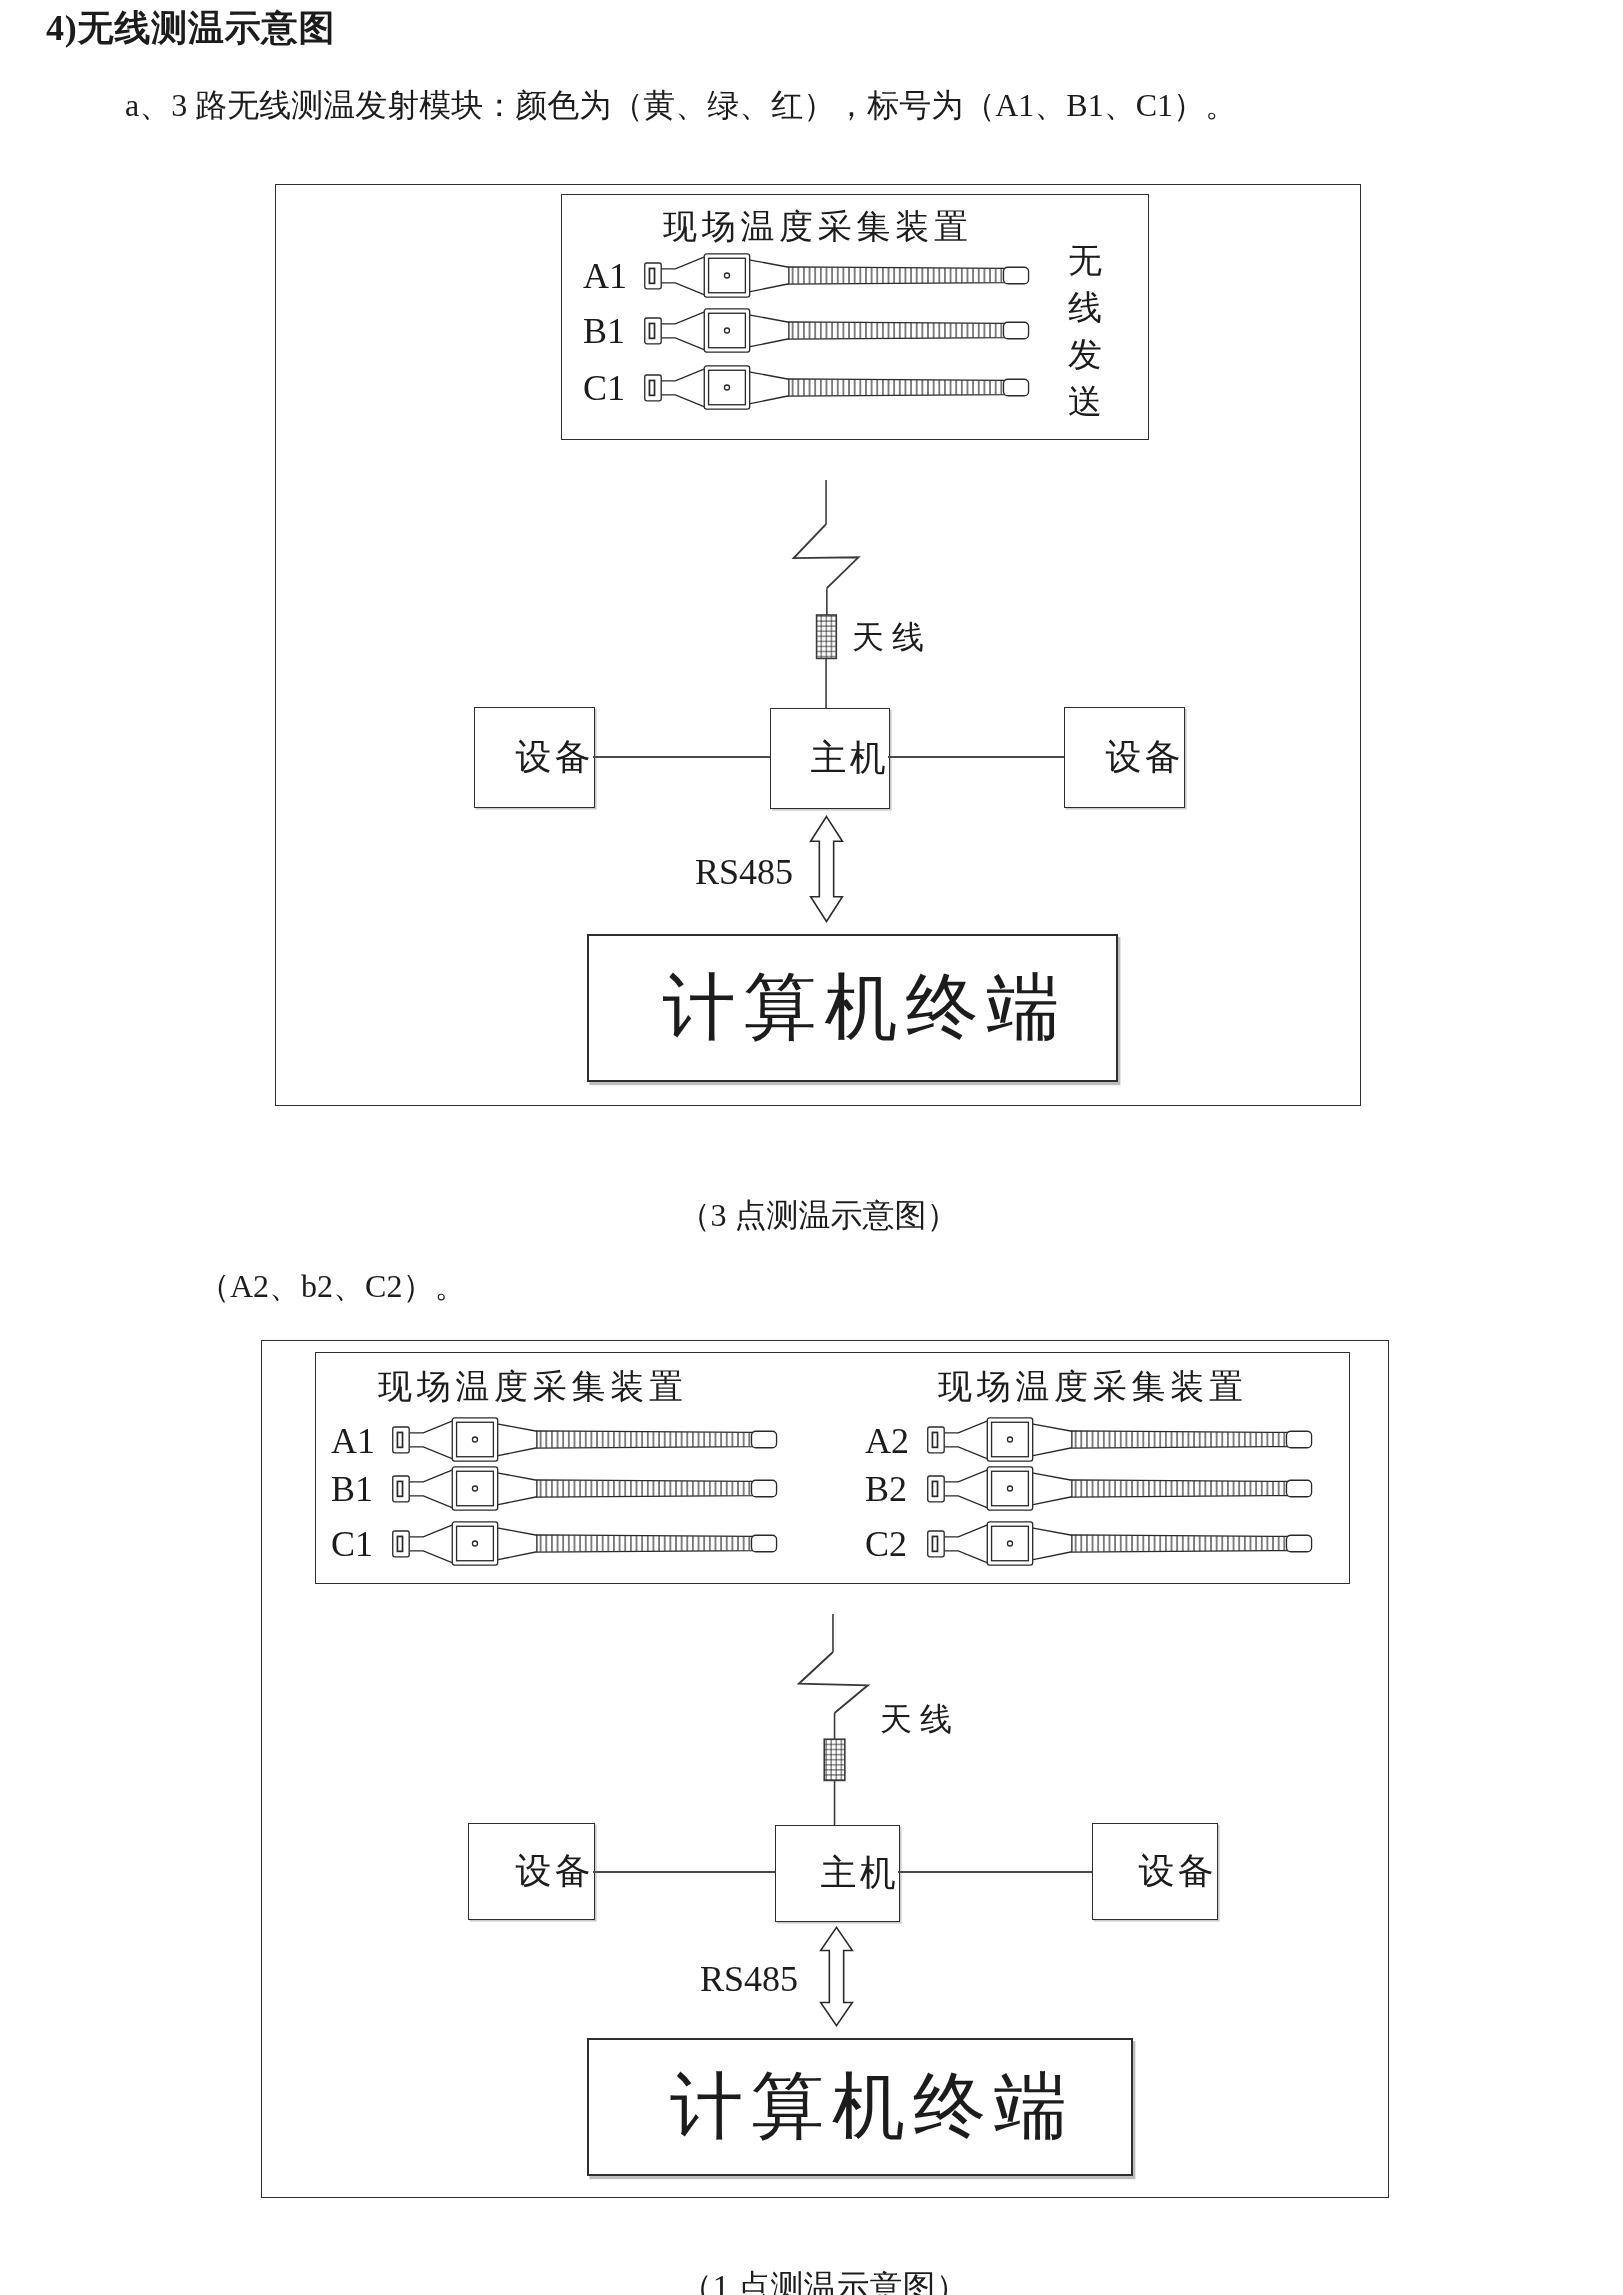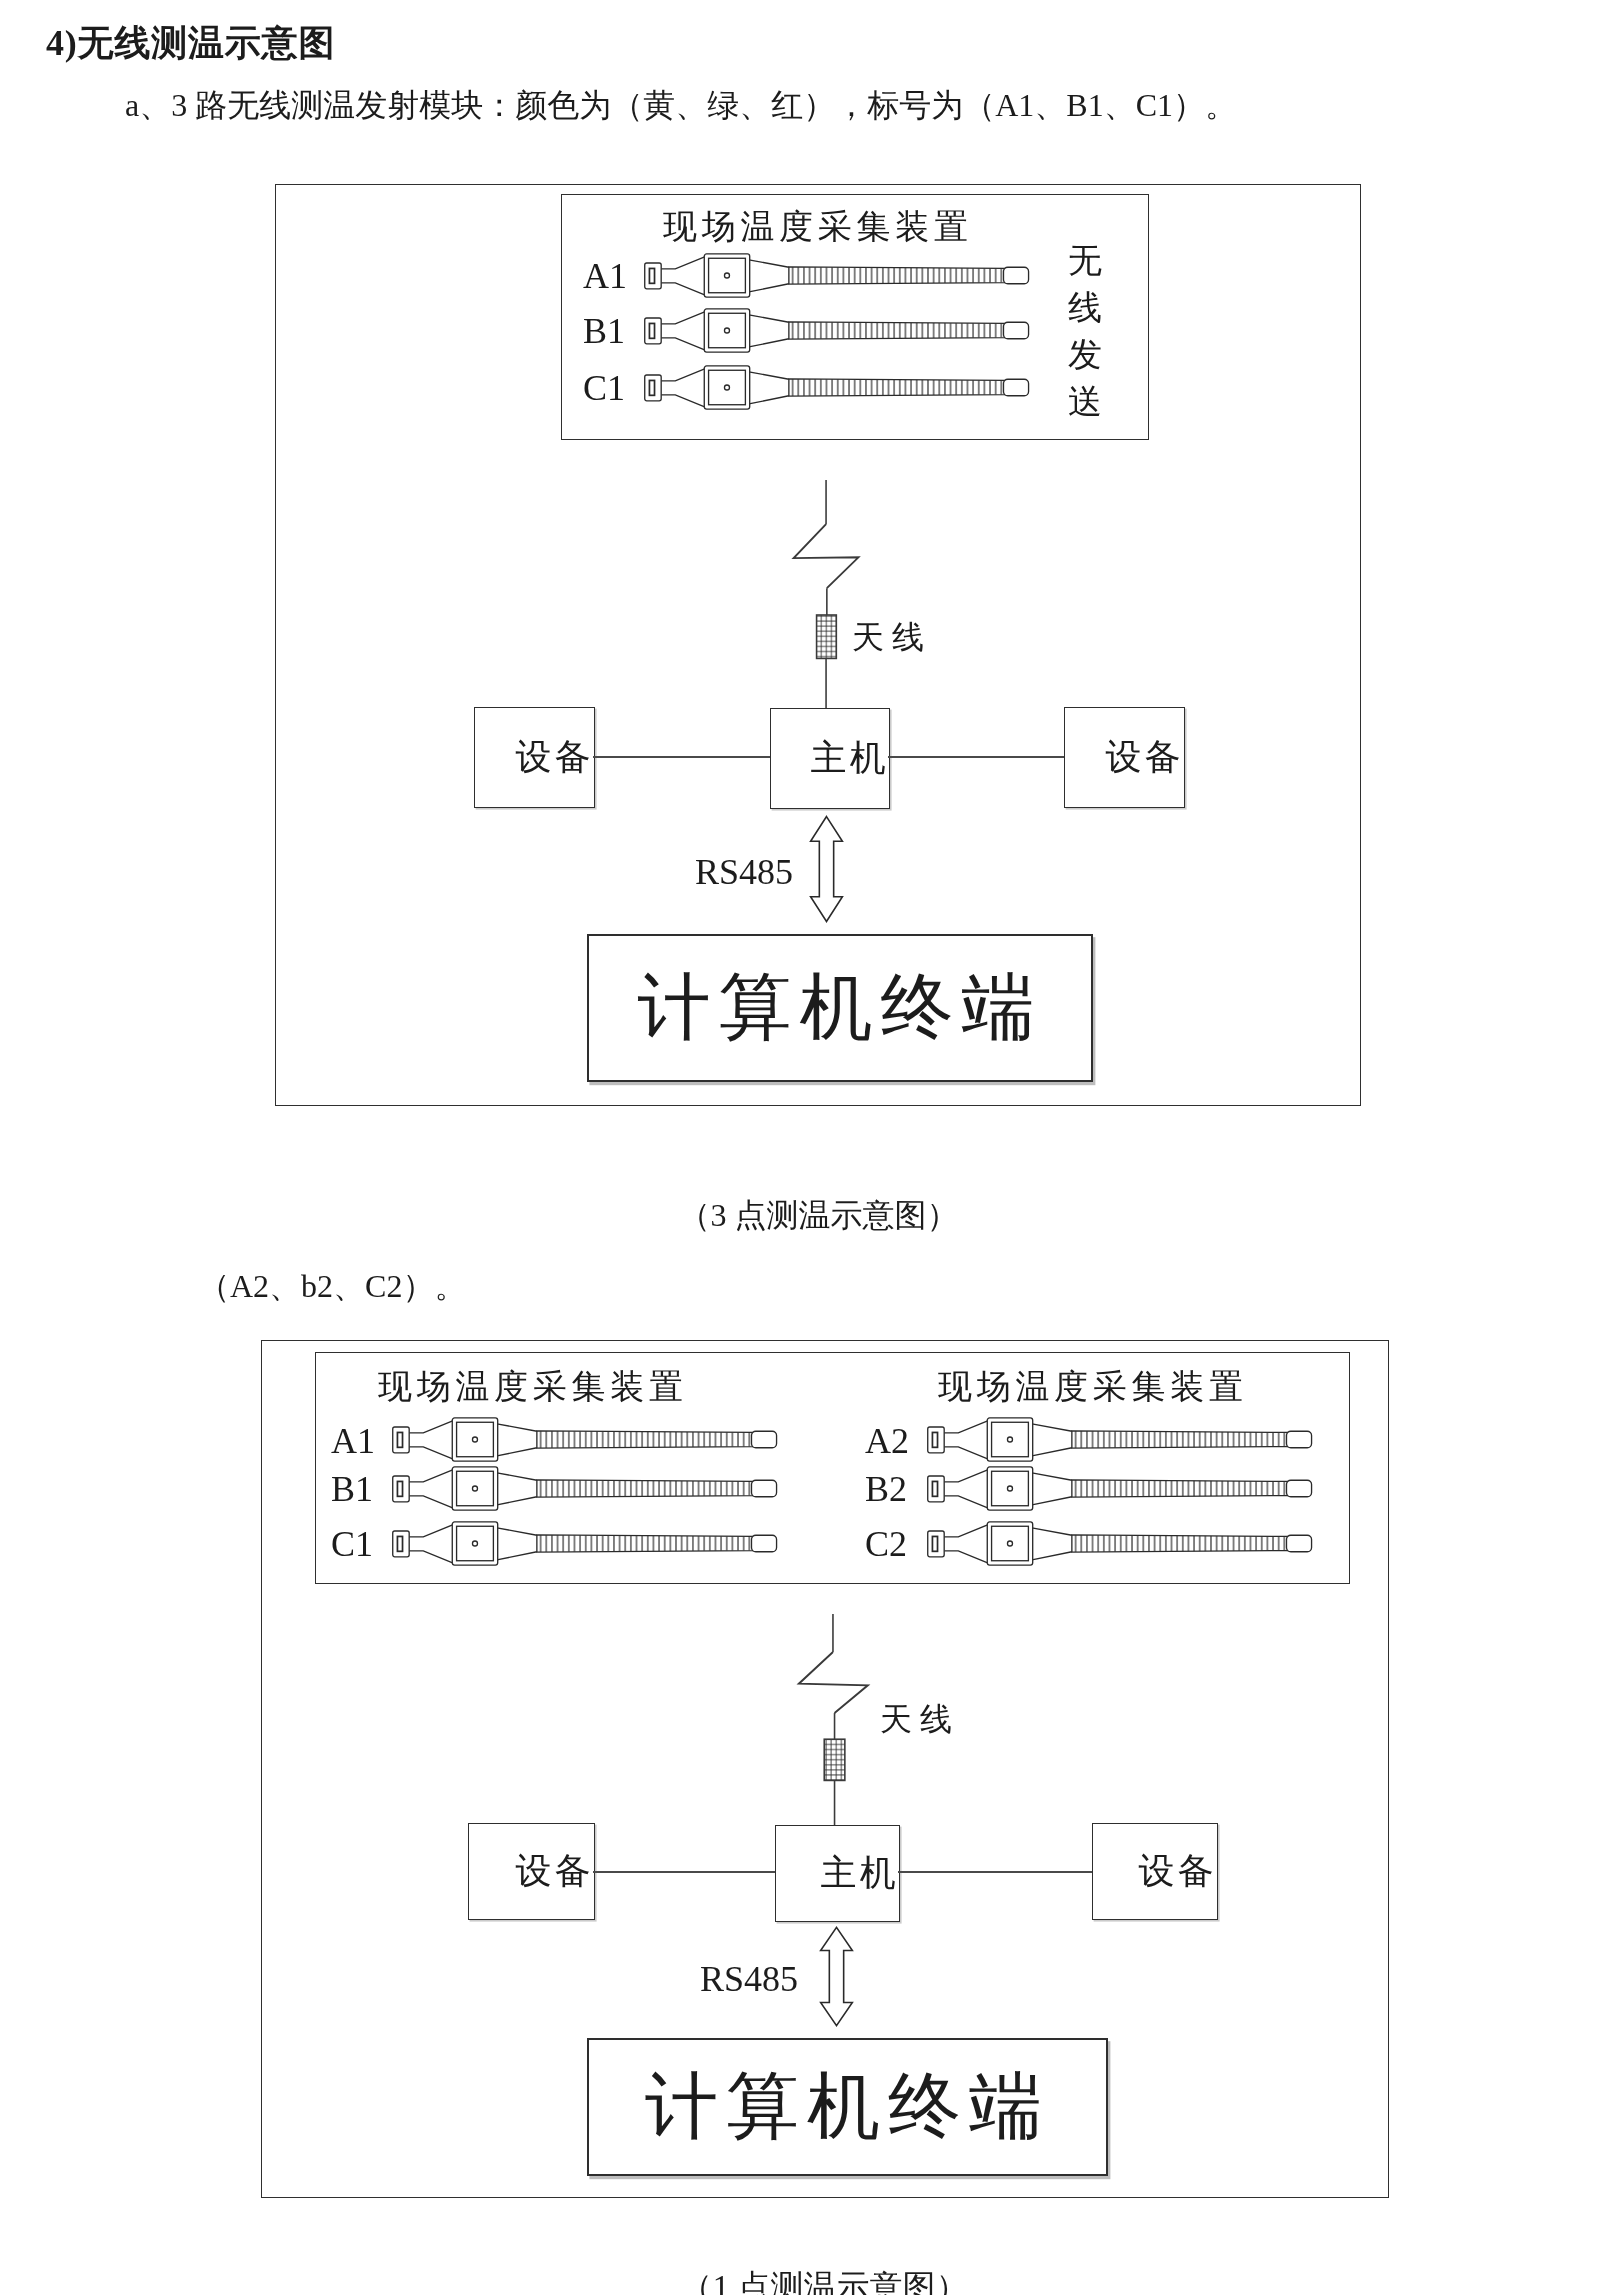--- a/index.html
+++ b/index.html
@@ -16,21 +16,21 @@
   .inner-box{border:1.6px solid #2f2f2f;background:#fff;}
   .collector-title{font-size:34px;letter-spacing:4.7px;text-align:right;}
   .sensor-label{font-size:36px;}
   .vtext{display:flex;flex-direction:column;align-items:center;font-size:34px;line-height:47px;}
   .dev-box{
     border:1.6px solid #2e2e2e;background:#fff;display:flex;align-items:center;justify-content:flex-end;
     font-size:36px;letter-spacing:3.2px;box-shadow:1.6px 1.6px 0 rgba(160,160,160,.55);
   }
   .terminal-box{
     border:2.4px solid #2e2e2e;background:#fff;display:flex;align-items:center;justify-content:center;
-    font-size:73px;letter-spacing:8px;box-shadow:2.4px 3.2px 0 #bdbdbd;
+    font-size:73px;letter-spacing:8px;box-shadow:2.4px 3.2px 0 #bdbdbd;padding-left:25px;
   }
   .hline{height:1.6px;background:#4a4a4a;}
   .antenna-label{font-size:32px;letter-spacing:8px;}
   .bus-label{font-size:36px;}
   svg{display:block;}
 </style>
 </head>
 <body>
 
 <svg width="0" height="0" style="position:absolute" aria-hidden="true">
@@ -51,21 +51,21 @@
       <rect x="78" y="2.5" width="58" height="55" rx="3" fill="#fff"></rect>
       <rect x="83.5" y="8" width="47" height="44"></rect>
       <circle cx="107" cy="30" r="3.2" fill="#fff"></circle>
     </g>
     <path id="varrow-shape" d="M22 2 L42 34 L31 34 L31 106 L42 106 L22 138 L2 106 L13 106 L13 34 L2 34 Z" fill="#ffffff" stroke="#2a2a2a" stroke-width="2"></path>
   </defs>
 </svg>
 
 <div class="page">
 
-  <div class="abs heading nowrap" style="left:46px;top:19px">4)无线测温示意图</div>
+  <div class="abs heading nowrap" style="left:46px;top:4px">4)无线测温示意图</div>
   <div class="abs para nowrap" style="left:125px;top:85px">a、3 路无线测温发射模块：颜色为（黄、绿、红），标号为（A1、B1、C1）。</div>
 
   <div class="abs outer-box" style="left:275px;top:184px;width:1084px;height:920px"></div>
 
   <div class="abs inner-box" style="left:561px;top:194px;width:586px;height:244px"></div>
   <div class="abs collector-title nowrap" style="left:663px;top:204px">现场温度采集装置</div>
 
   <div class="abs sensor-label" style="left:583px;top:255px">A1</div>
   <svg class="abs" style="left:643px;top:252px" width="392" height="47" viewBox="0 0 500 60">
       <use href="#sensor-shape"></use>

